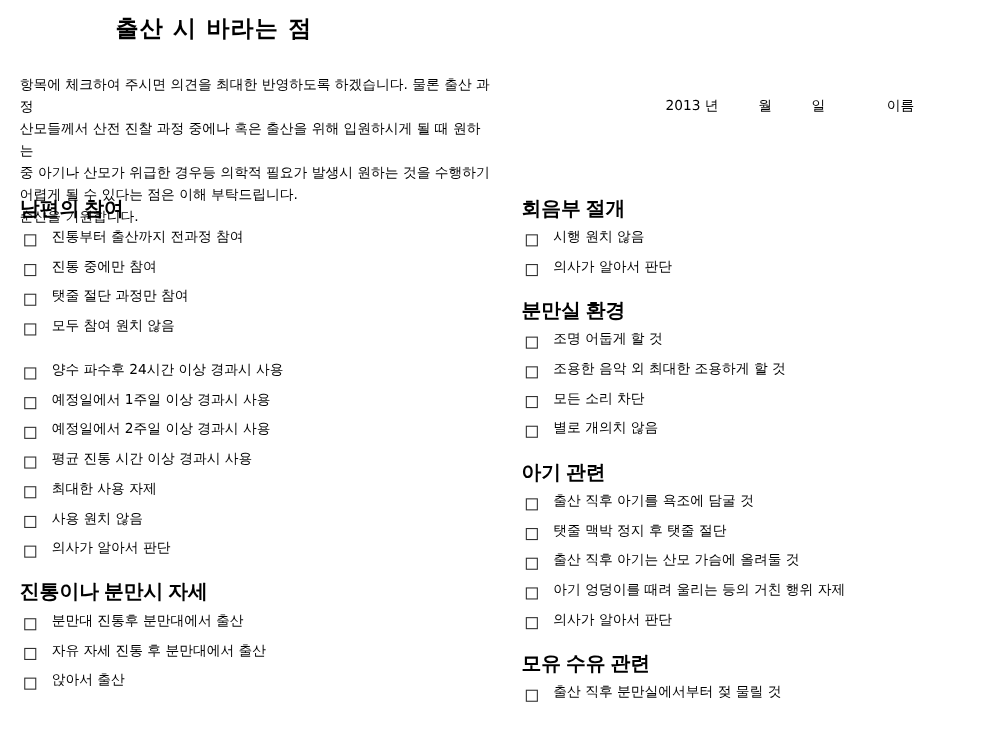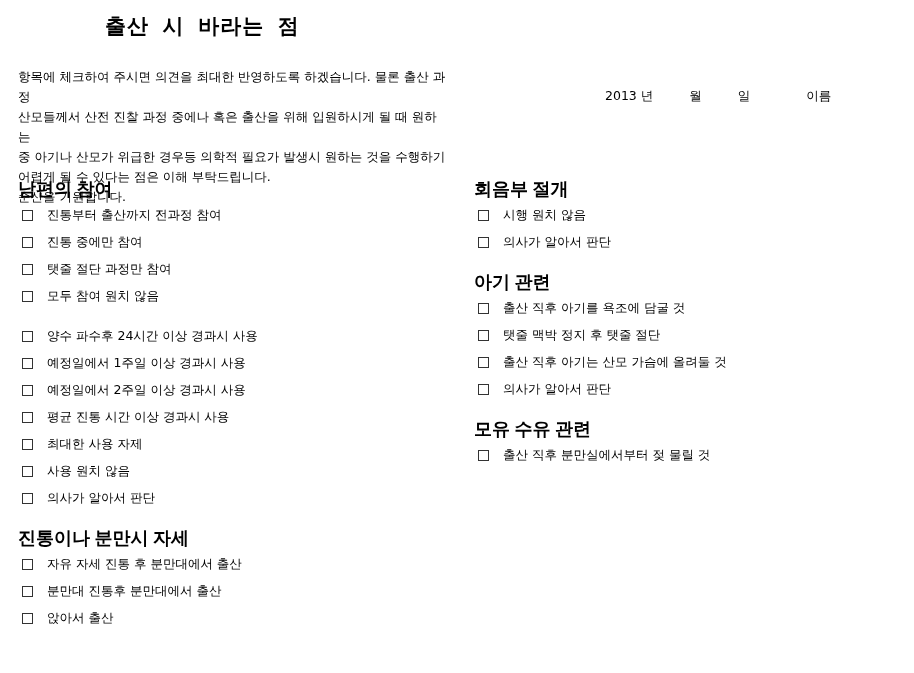--- a/index.html
+++ b/index.html
@@ -19,21 +19,20 @@
     position: relative;
     width: 914px;
     height: 673px;
     padding: 0;
   }
   .title {
     font-size: 21px;
     font-weight: bold;
     margin: 12px 0 0 105px;
     letter-spacing: 1px;
-    font-family: Liberation Mono, monospace;
   }
   .intro {
     position: absolute;
     top: 55px;
     left: 18px;
     width: 430px;
     font-size: 12.5px;
     line-height: 20px;
   }
   .intro p {
@@ -71,21 +70,21 @@
   }
   .section-title {
     font-size: 18px;
     font-weight: bold;
     margin: 0 0 8px 0;
     line-height: 18px;
     font-family: Liberation Serif, serif;
   }
   .item {
     display: flex;
-    align-items: flex-start;
+    align-items: flex-end;
     font-size: 12.5px;
     line-height: 18px;
     margin: 0 0 9px 0;
   }
   .checkbox {
     width: 9px;
     height: 9px;
     border: 1px solid #333;
     margin-right: 14px;
     margin-left: 4px;
@@ -174,28 +173,28 @@
         <div class="item">
           <span class="checkbox"></span>
           <span class="item-label">의사가 알아서 판단</span>
         </div>
       </div>
 
       <div class="section">
         <div class="section-title">진통이나 분만시 자세</div>
         <div class="item">
           <span class="checkbox"></span>
+          <span class="item-label">분만대 진통후 분만대에서 출산</span>
+        </div>
+        <div class="item">
+          <span class="checkbox"></span>
           <span class="item-label">자유 자세 진통 후 분만대에서 출산</span>
         </div>
         <div class="item">
           <span class="checkbox"></span>
-          <span class="item-label">분만대 진통후 분만대에서 출산</span>
-        </div>
-        <div class="item">
-          <span class="checkbox"></span>
           <span class="item-label">앉아서 출산</span>
         </div>
 
       </div>
 
     </div>
 
     <div class="col col-right">
 
       <div class="section">
@@ -203,34 +202,57 @@
         <div class="item">
           <span class="checkbox"></span>
           <span class="item-label">시행 원치 않음</span>
         </div>
         <div class="item">
           <span class="checkbox"></span>
           <span class="item-label">의사가 알아서 판단</span>
         </div>
       </div>
 
+      <div class="section">
+        <div class="section-title">분만실 환경</div>
+        <div class="item">
+          <span class="checkbox"></span>
+          <span class="item-label">조명 어둡게 할 것</span>
+        </div>
+        <div class="item">
+          <span class="checkbox"></span>
+          <span class="item-label">조용한 음악 외 최대한 조용하게 할 것</span>
+        </div>
+        <div class="item">
+          <span class="checkbox"></span>
+          <span class="item-label">모든 소리 차단</span>
+        </div>
+        <div class="item">
+          <span class="checkbox"></span>
+          <span class="item-label">별로 개의치 않음</span>
+        </div>
+      </div>
 
       <div class="section">
         <div class="section-title">아기 관련</div>
         <div class="item">
           <span class="checkbox"></span>
           <span class="item-label">출산 직후 아기를 욕조에 담굴 것</span>
         </div>
         <div class="item">
           <span class="checkbox"></span>
           <span class="item-label">탯줄 맥박 정지 후 탯줄 절단</span>
         </div>
         <div class="item">
           <span class="checkbox"></span>
           <span class="item-label">출산 직후 아기는 산모 가슴에 올려둘 것</span>
+        </div>
+        <div class="item">
+          <span class="checkbox"></span>
+          <span class="item-label">아기 엉덩이를 때려 울리는 등의 거친 행위 자제</span>
         </div>
         <div class="item">
           <span class="checkbox"></span>
           <span class="item-label">의사가 알아서 판단</span>
         </div>
       </div>
 
       <div class="section">
         <div class="section-title">모유 수유 관련</div>
         <div class="item">

